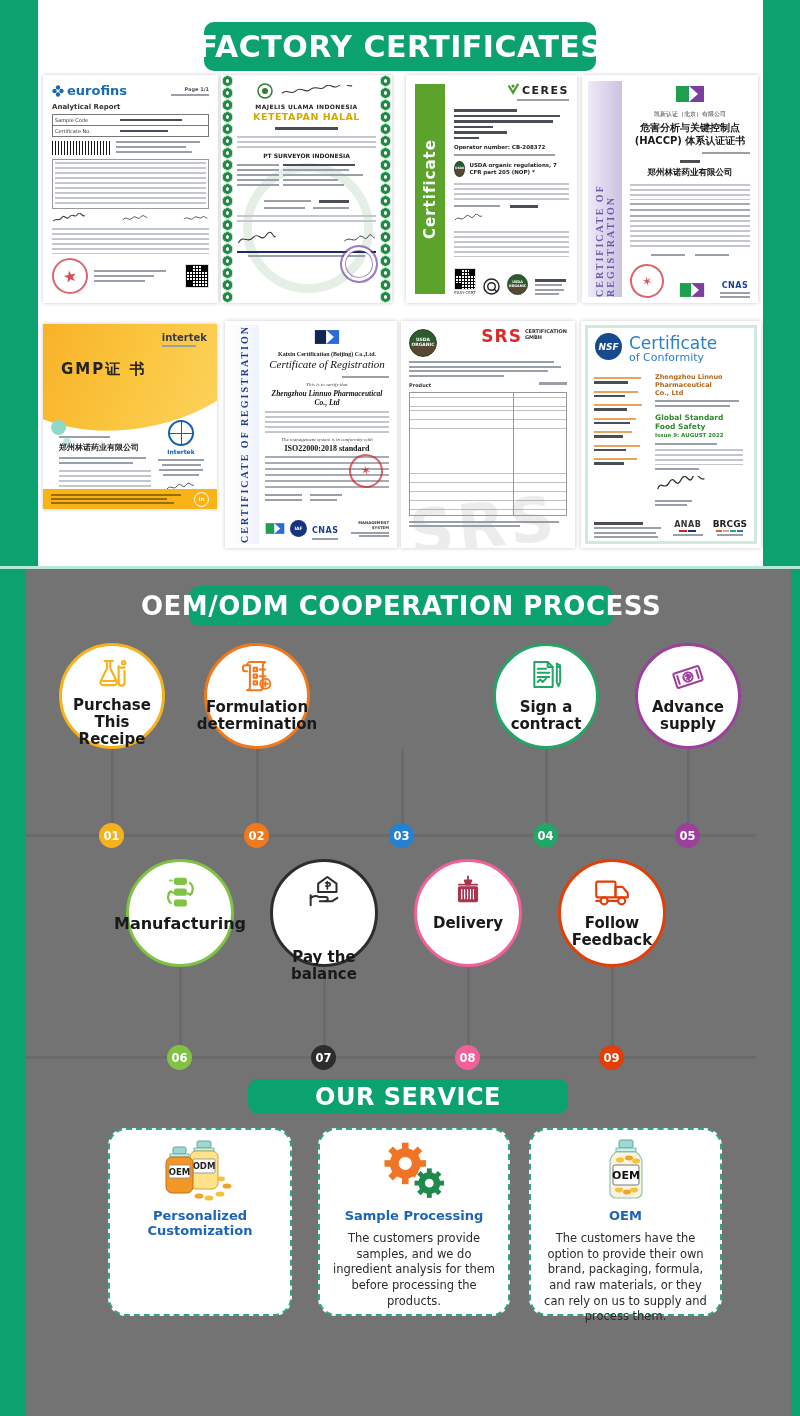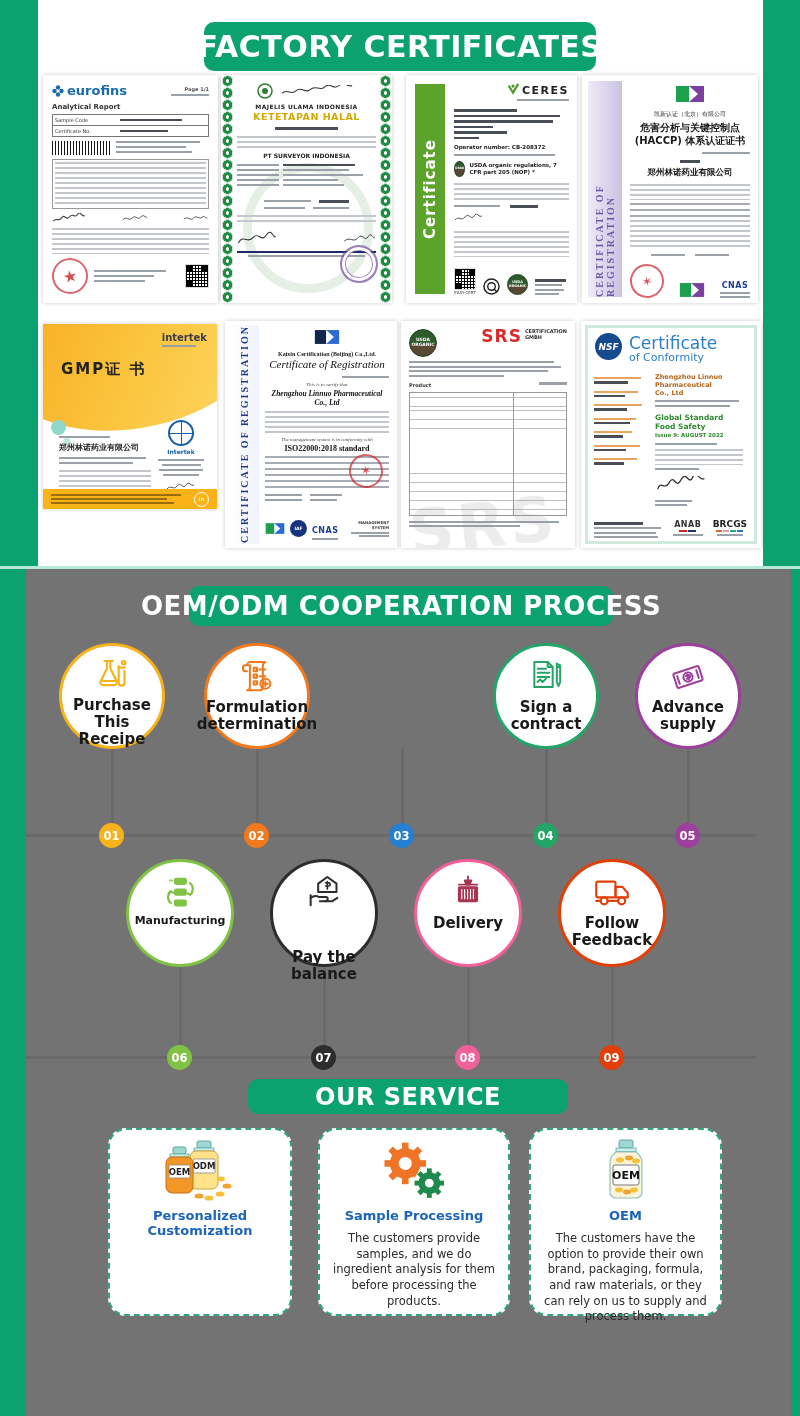--- a/index.html
+++ b/index.html
@@ -671,21 +671,21 @@
           <rect x="18" y="5" width="13" height="6" rx="1.5" fill="currentColor"></rect>
           <rect x="18" y="18" width="13" height="6" rx="1.5" fill="currentColor"></rect>
           <rect x="18" y="31" width="13" height="6" rx="1.5" fill="currentColor"></rect>
           <path d="M36 10a9 9 0 010 14"></path>
             <path d="M36 24l2.5-2M36 24l-2.8-1.6"></path>
           <path d="M13 34a9 9 0 010-14"></path>
             <path d="M13 20l-2.5 2M13 20l2.8 1.6"></path>
           <path d="M12 7h2.5" opacity=".8"></path>
         </svg>
       </div>
-      <div class="lbl" style="font-size:11px;"><span>Manufacturing</span></div>
+      <div class="lbl" style="font-size:16px;"><span>Manufacturing</span></div>
     </div>
 
     <div class="step" style="left: 244px; top: 290px; width: 108px; height: 108px; gap: 36px; --c: #2d2d2d;">
       <div class="ic">
         <svg width="40" height="40" viewBox="0 0 48 48" fill="none" stroke="currentColor" stroke-width="2.4" stroke-linecap="round" stroke-linejoin="round">
           <path d="M17 14l11-8 11 8v10H17z"></path>
           <path d="M28 11.5v9M26 13h3.6a1.9 1.9 0 010 3.8H26" stroke-width="2"></path>
           <path d="M8 31c4-3 7-3 10-1h8a2.5 2.5 0 010 5h-7"></path>
           <path d="M26 35h8l6-4"></path>
             <path d="M8 28v12"></path>

